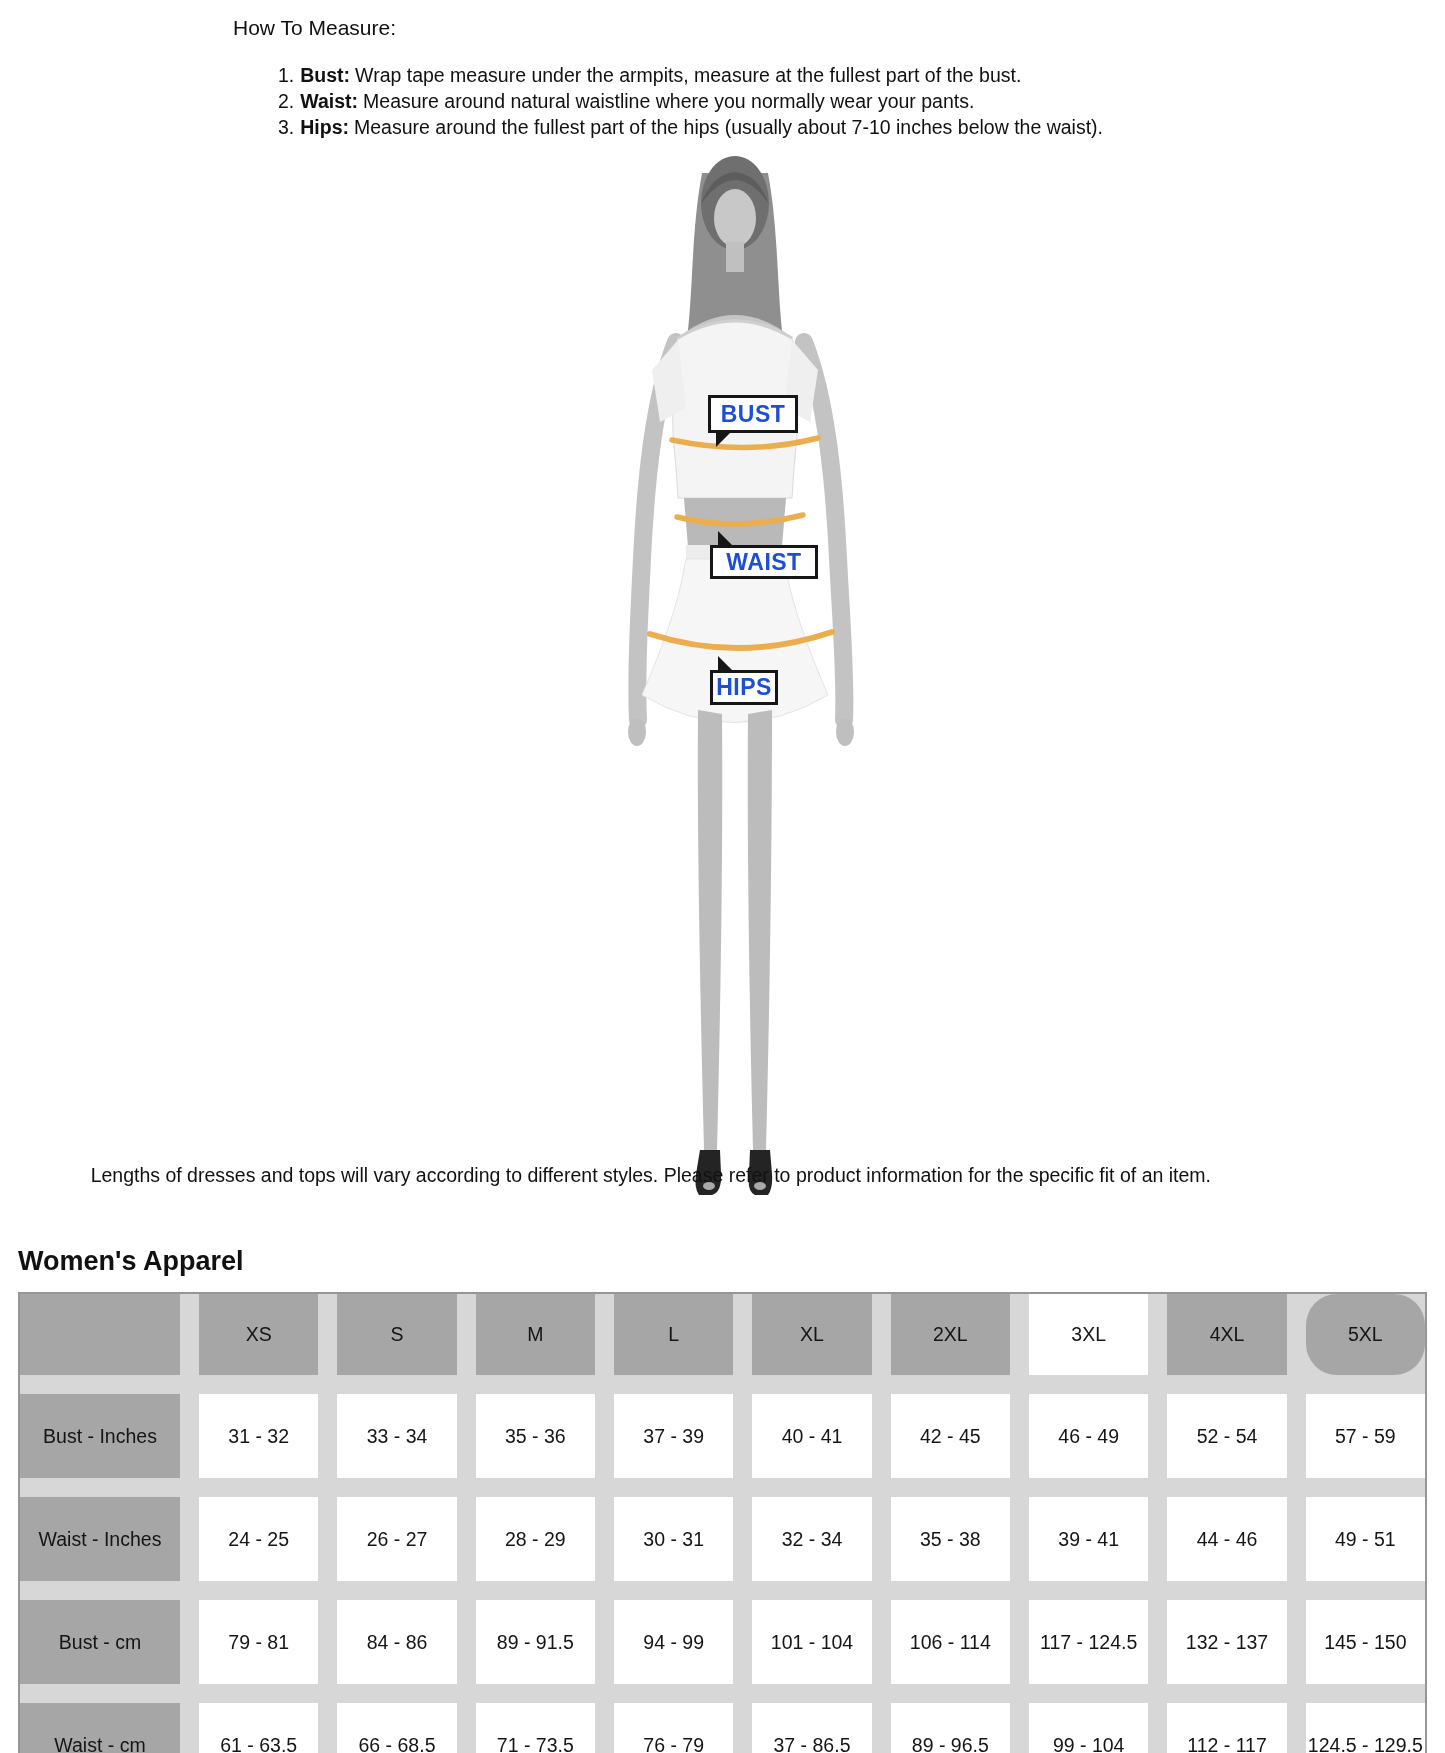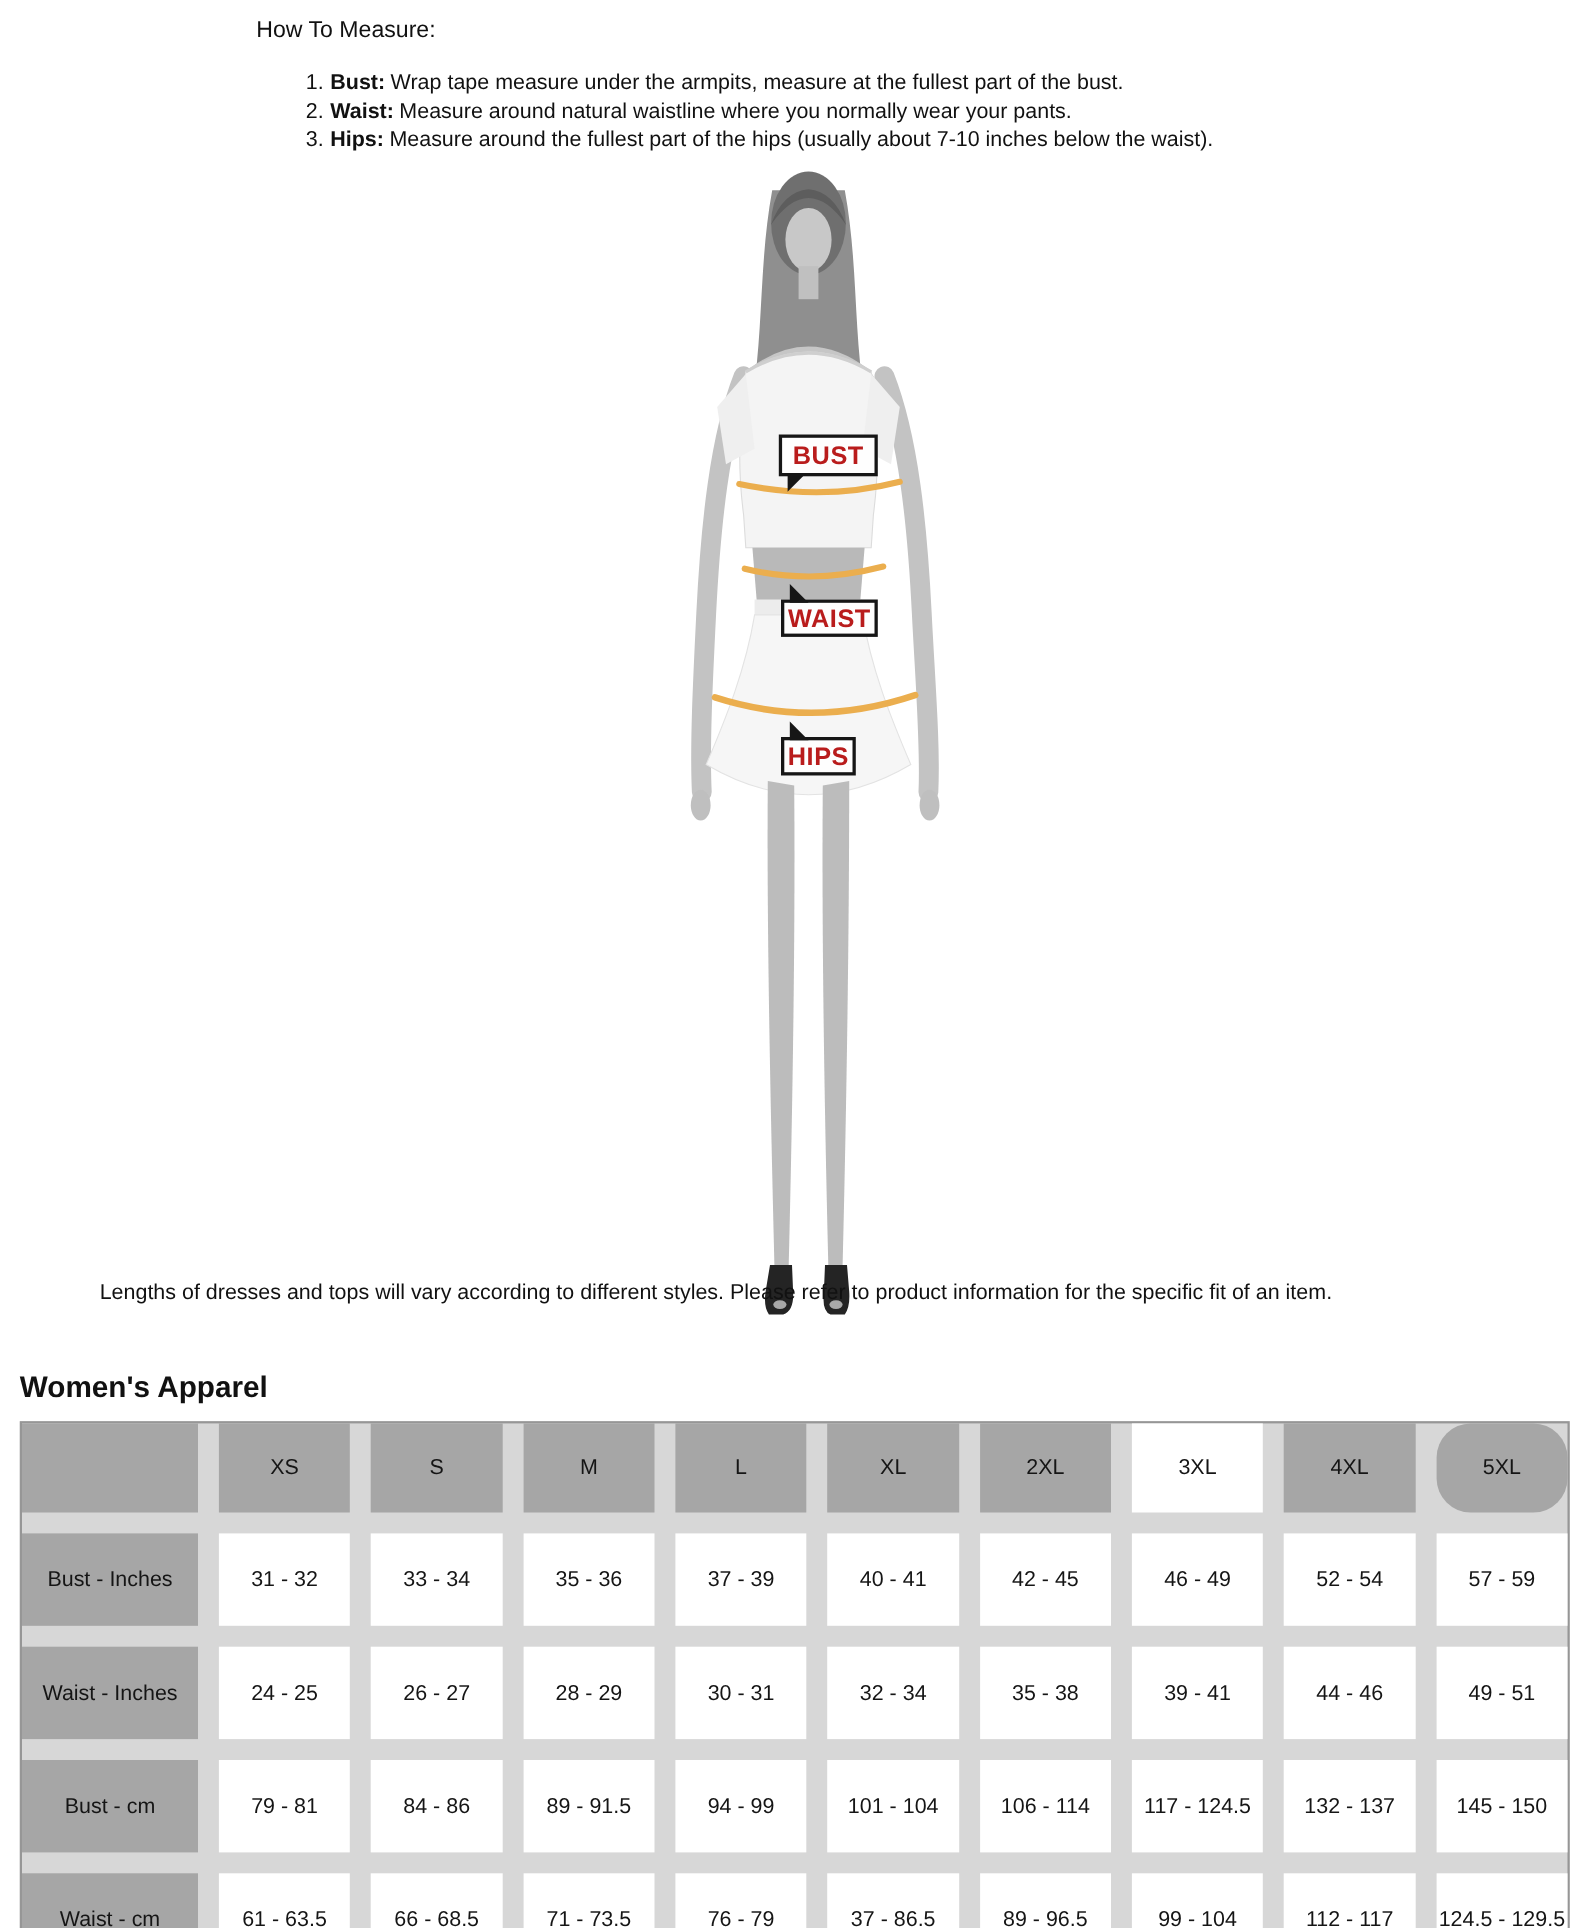--- a/index.html
+++ b/index.html
@@ -14,24 +14,24 @@
   .steps { position: absolute; left: 278px; top: 62px; }
   .step { font-size: 19.5px; line-height: 26px; white-space: nowrap; }
   .step .num { margin-right: 6px; }
   .step strong { margin-right: 5px; }
   
   .figure { position: absolute; left: 580px; top: 138px; width: 340px; height: 1062px; }
   .figure svg { position: absolute; left: 0; top: 0; }
   .label-tag {
     position: absolute; background: #fefefe; border: 3px solid #161616;
     display: flex; align-items: center; justify-content: center;
-    font-weight: 700; font-size: 23px; letter-spacing: .5px; color: #b91c1c;
+    font-weight: 700; font-size: 23px; letter-spacing: .5px; color: #1d4ed8;
   }
   .tag-bust  { left: 128px; top: 257px; width: 90px; height: 38px; }
-  .tag-waist { left: 130px; top: 407px; width: 88px; height: 34px; }
+  .tag-waist { left: 130px; top: 407px; width: 108px; height: 34px; }
   .tag-hips  { left: 130px; top: 532px; width: 68px; height: 35px; }
   .tail { position: absolute; width: 0; height: 0; }
   .tail-down { left: 5px; top: 100%;  border-top: 17px solid #161616;   border-right: 17px solid transparent; }
   .tail-up   { left: 5px; bottom: 100%; border-bottom: 17px solid #161616; border-right: 17px solid transparent; }
   
   .note { position: absolute; left: 0; top: 1164px; width: 1211px; text-align: right; font-size: 19.5px; }
   .table-title { position: absolute; left: 18px; top: 1246px; font-size: 27px; font-weight: 700; }
   .size-table {
     position: absolute; left: 18px; top: 1292px; width: 1409px;
     display: grid; grid-template-columns: 160px repeat(9, 1fr);

